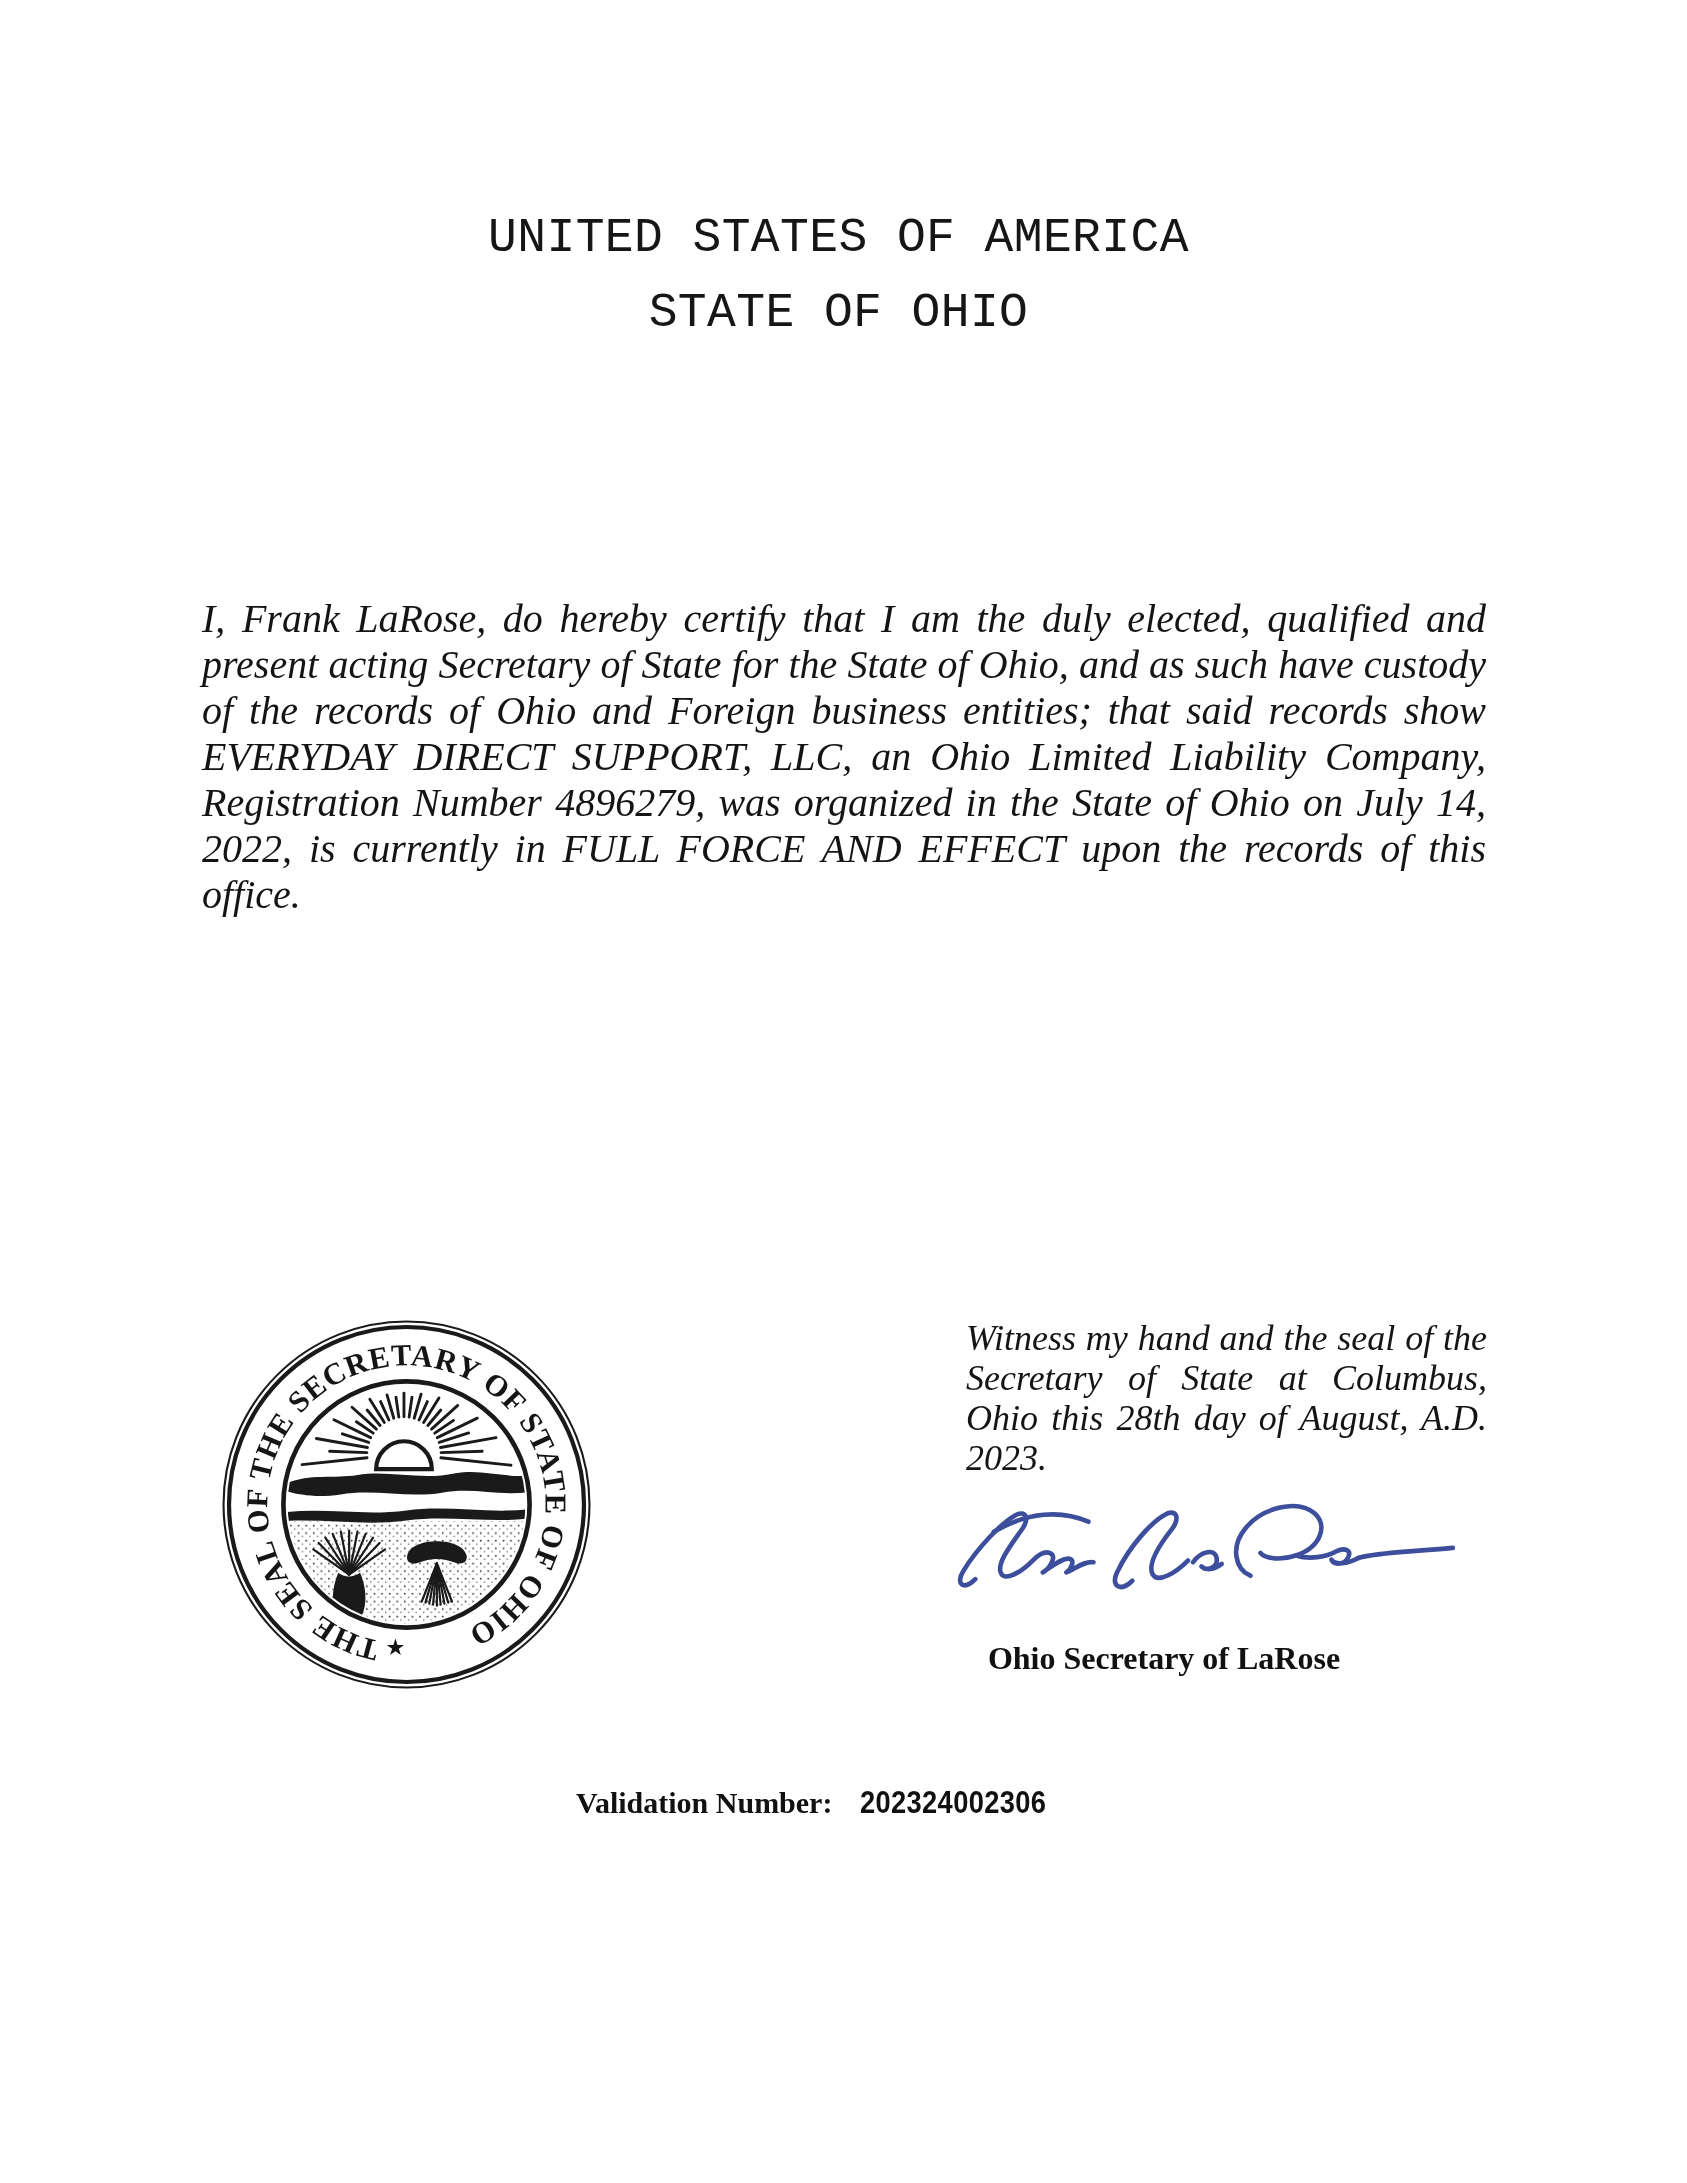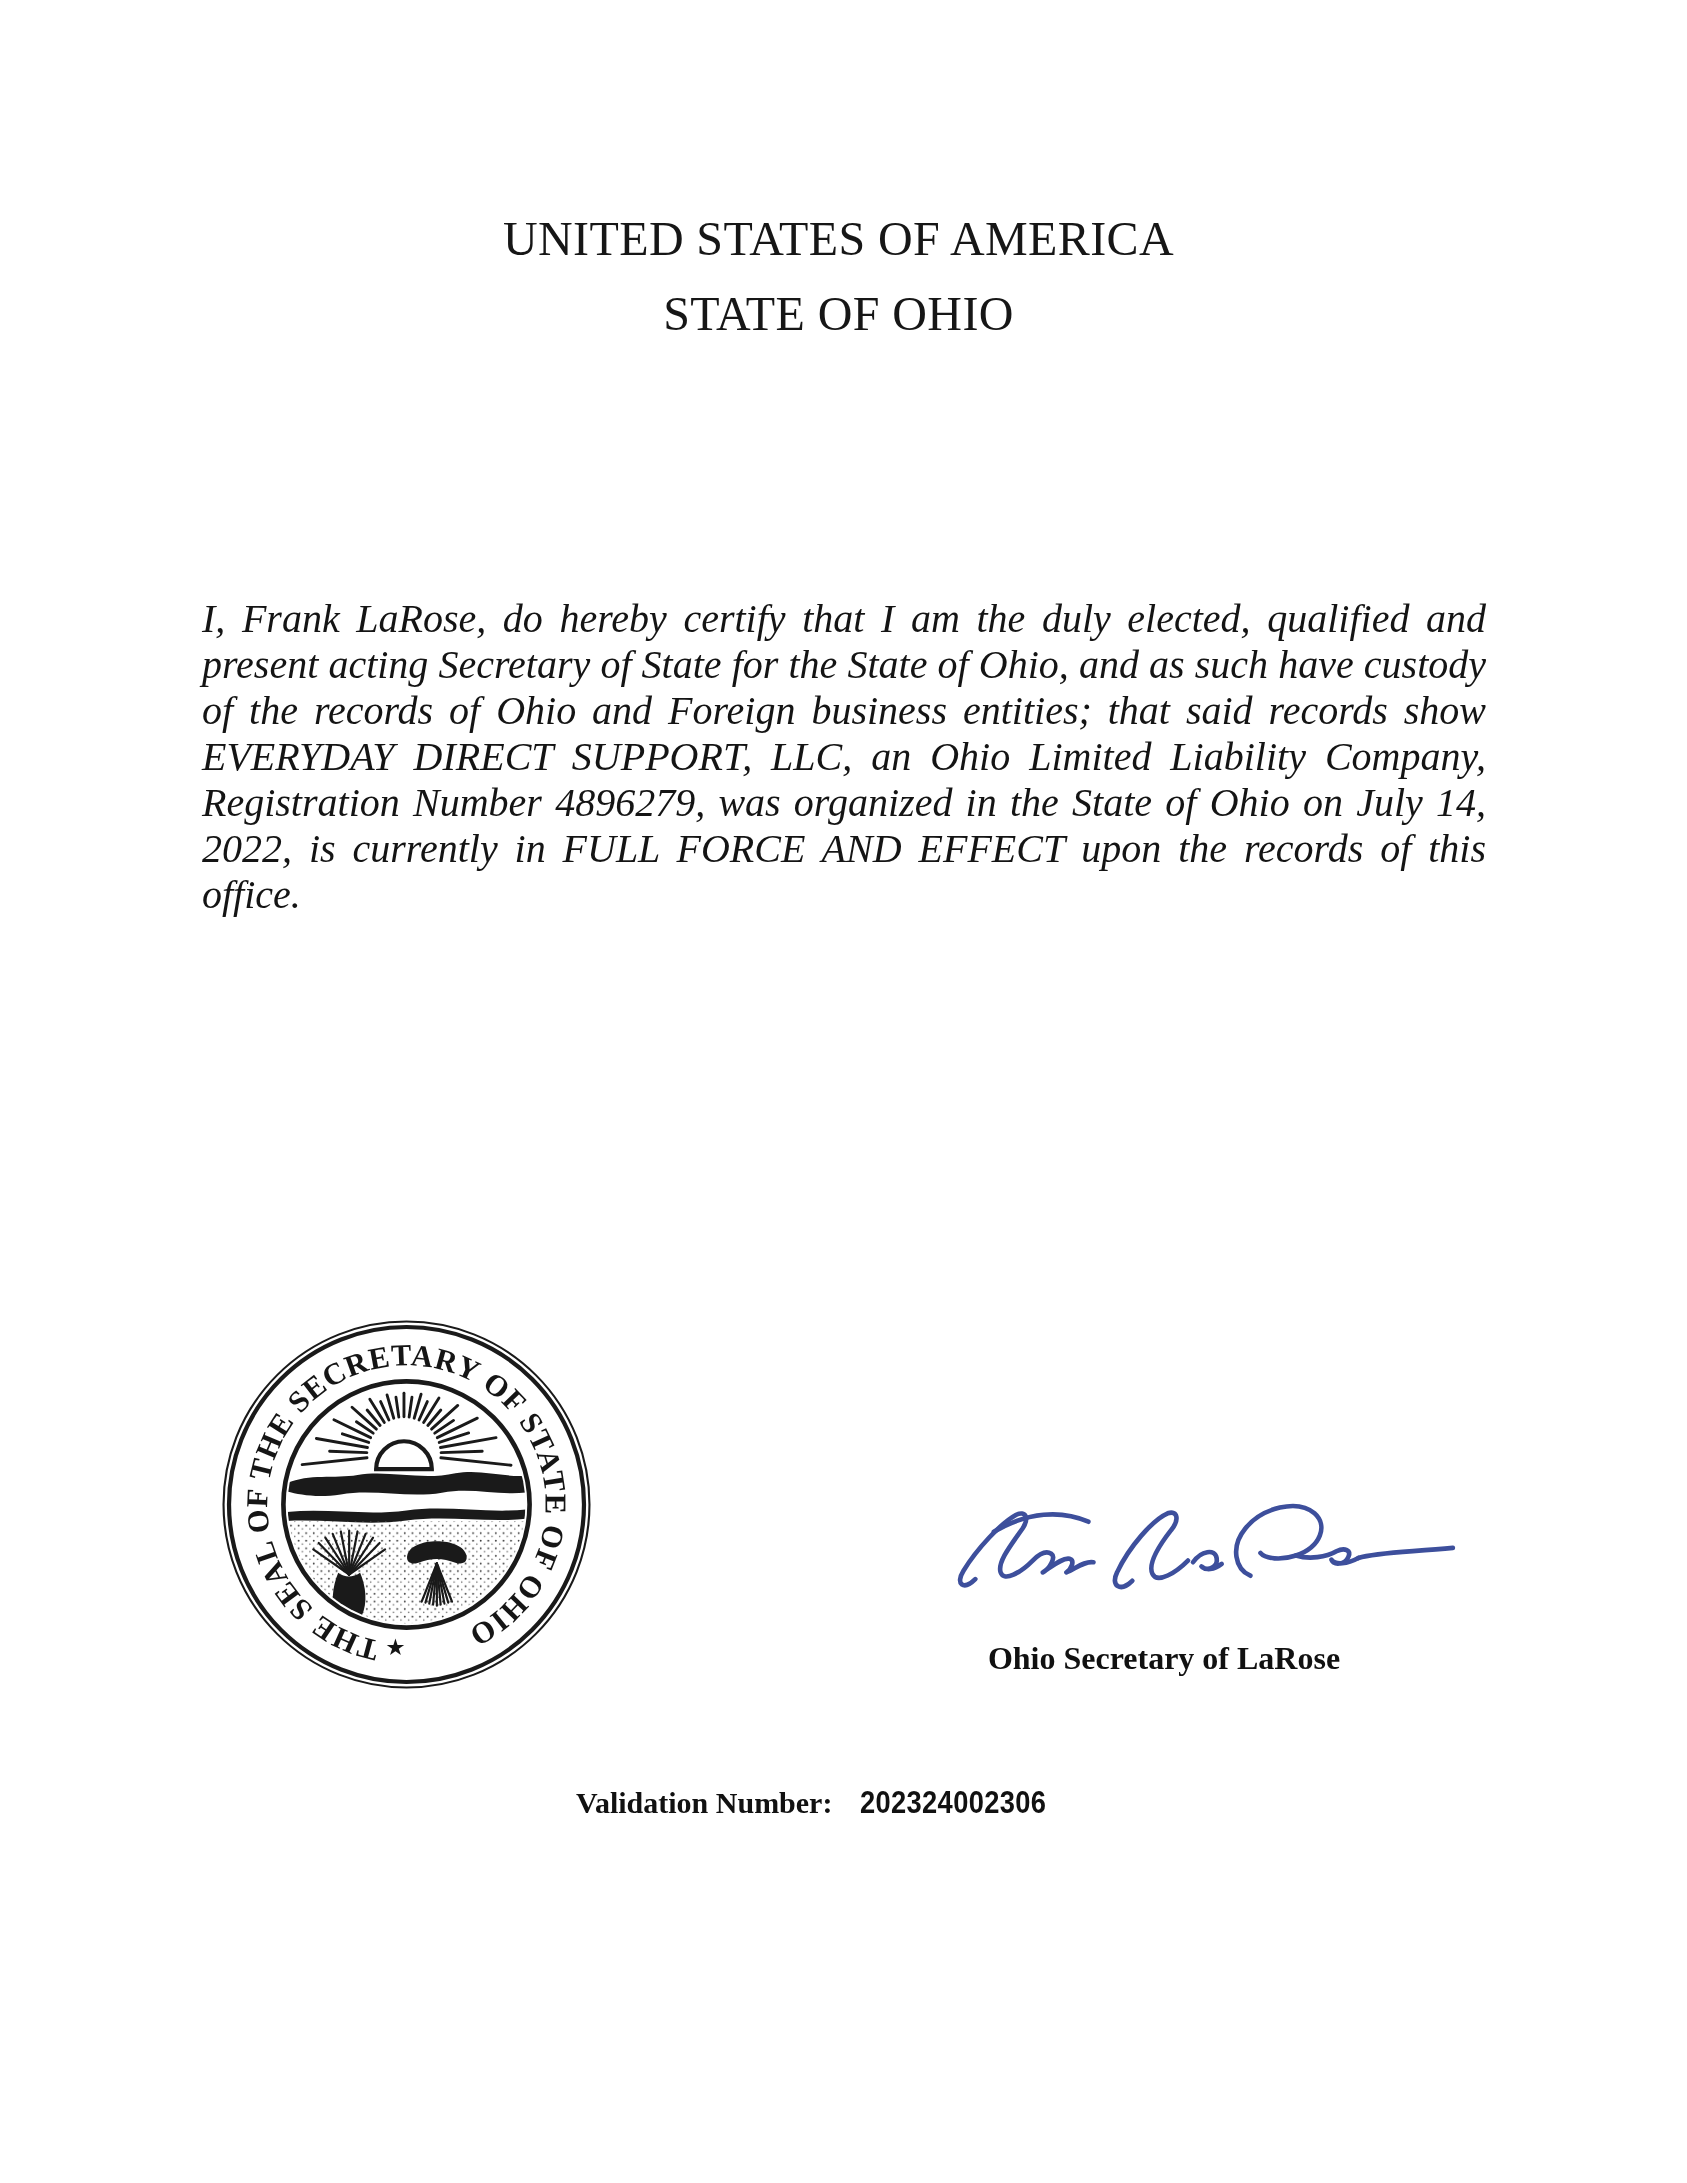--- a/index.html
+++ b/index.html
@@ -7,21 +7,21 @@
     position:relative;
     width:1687px;height:2183px;
     background:#ffffff;
     overflow:hidden;
     font-family:"Liberation Serif", serif;
     color:#121212;
   }
   .header{
     position:absolute; top:201px; left:0; width:1677px;
     text-align:center;
-    font-family:Liberation Serif, serif;
+    font-family:Liberation Mono, monospace;
     font-size:48px; line-height:75px; font-weight:400;
     color:#161616;
     letter-spacing:0.4px;
   }
   .cert-body{
     position:absolute; top:596px; left:202px; width:1284px;
     font-style:italic;
     font-size:40px; line-height:46px;
     text-align:justify;
     color:#141414;
@@ -164,20 +164,21 @@
               <line x1="256" y1="290" x2="260.5" y2="338.8"></line>
               <line x1="256" y1="290" x2="265" y2="337.6"></line>
               <line x1="256" y1="290" x2="269.5" y2="336.4"></line>
               <line x1="256" y1="290" x2="274" y2="335.2"></line>
             </g>
         </g>
       </g>
     </svg>
   </div>
 
+  <div class="witness">Witness my hand and the seal of the Secretary of State at Columbus, Ohio this 28th day of August, A.D. 2023.</div>
 
   <div class="signature-wrap">
     <svg width="540" height="148" viewBox="0 0 640 175" xmlns="http://www.w3.org/2000/svg">
       <g fill="none" stroke="#3d4f9c" stroke-width="5.5" stroke-linecap="round" stroke-linejoin="round">
         <path d="M30,122 C16,136 6,128 16,112 C32,86 60,56 78,46 C90,40 94,50 86,62 C72,82 56,102 60,114 C64,126 84,114 98,100 C106,92 114,88 120,92 C126,96 118,110 110,114 C122,106 134,96 142,98 C148,100 144,110 138,114 C148,110 160,100 170,102"></path>
         <path d="M52,66 C92,42 132,40 164,54"></path>
         <path d="M216,124 C202,138 190,130 198,114 C212,84 240,52 258,44 C270,40 272,52 262,64 C248,82 234,104 240,116 C246,128 268,114 282,100"></path>
         <path d="M288,102 C298,88 314,86 316,97 C318,107 306,114 298,107 C303,112 313,111 322,104"></path>
         <path d="M356,118 C338,110 332,84 350,62 C370,37 412,27 432,44 C448,58 440,84 410,94 C392,100 374,98 368,91"></path>
         <path d="M410,94 C426,99 446,96 458,89 C468,84 476,88 472,96 C468,105 455,106 452,99 C457,106 471,104 484,97"></path>

